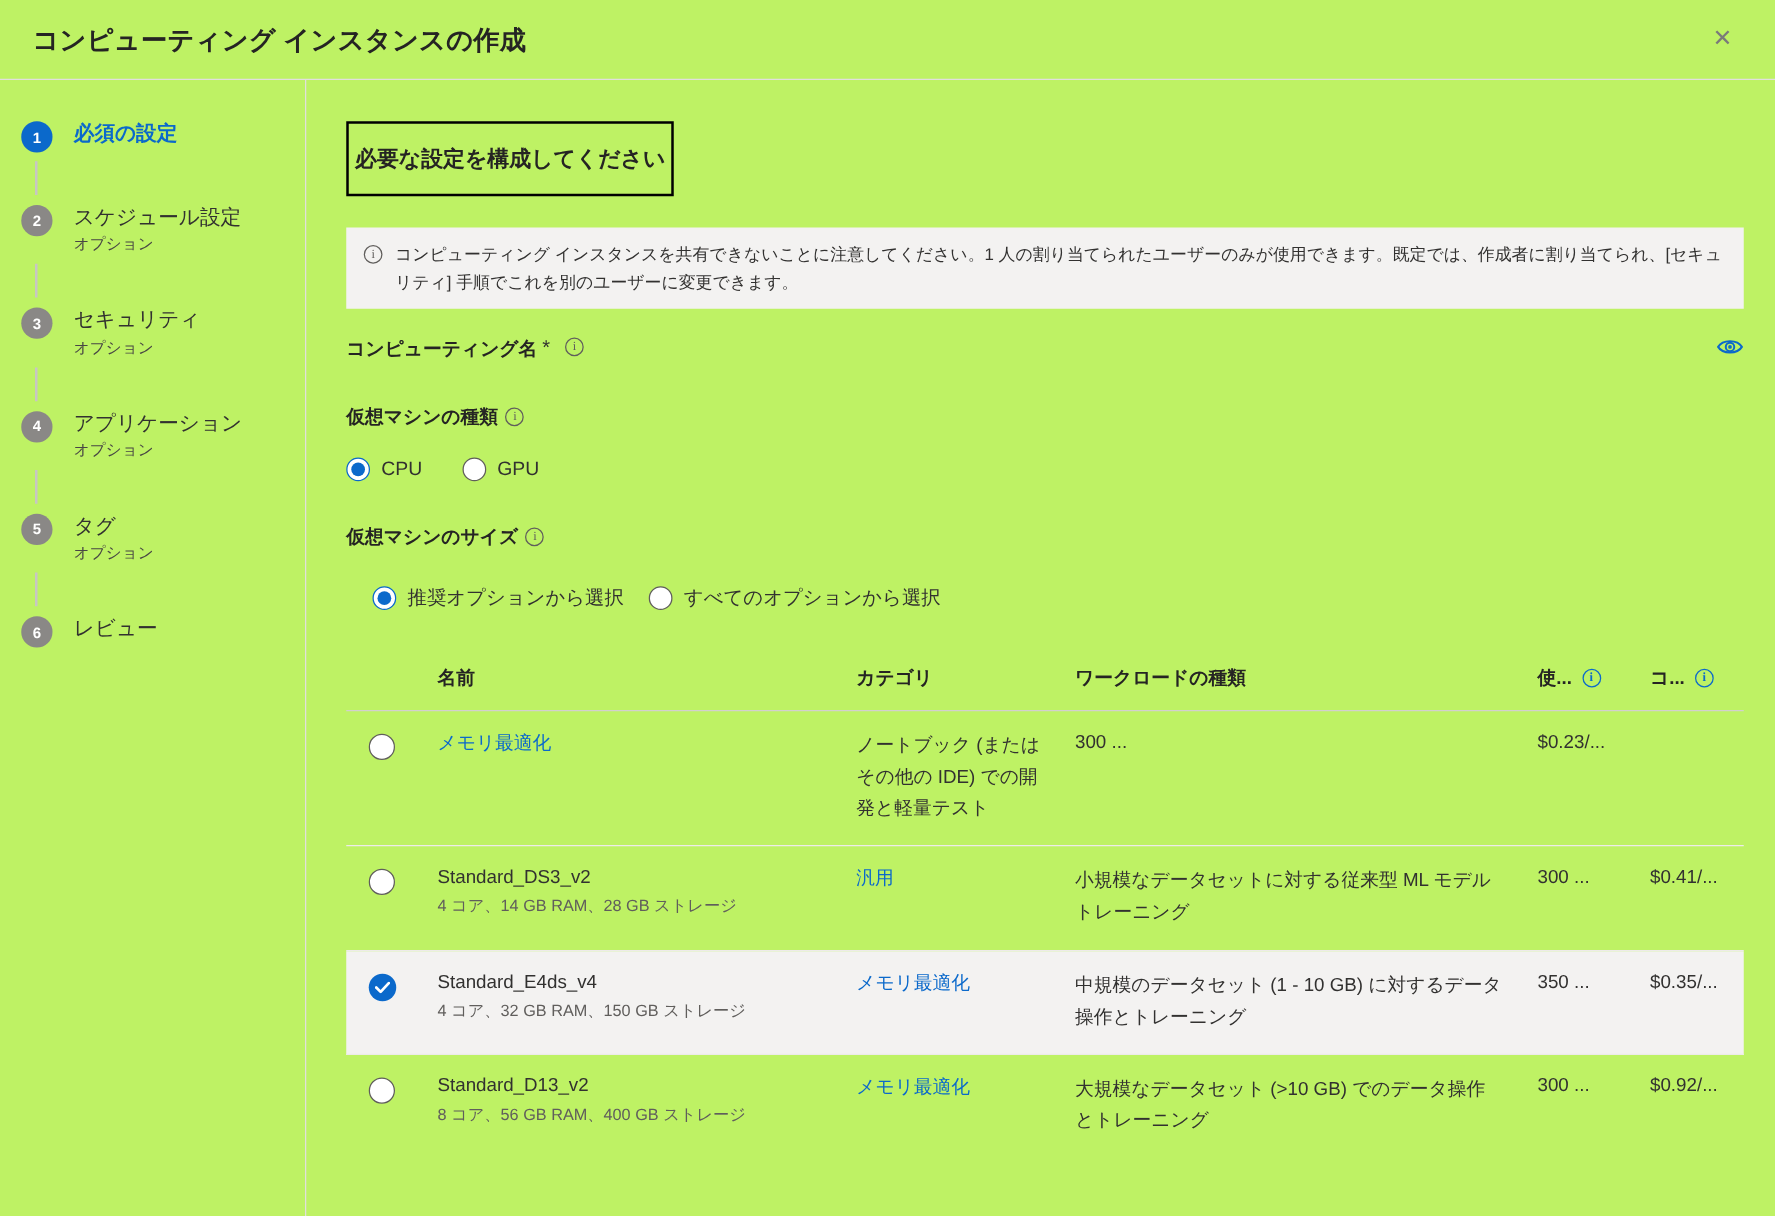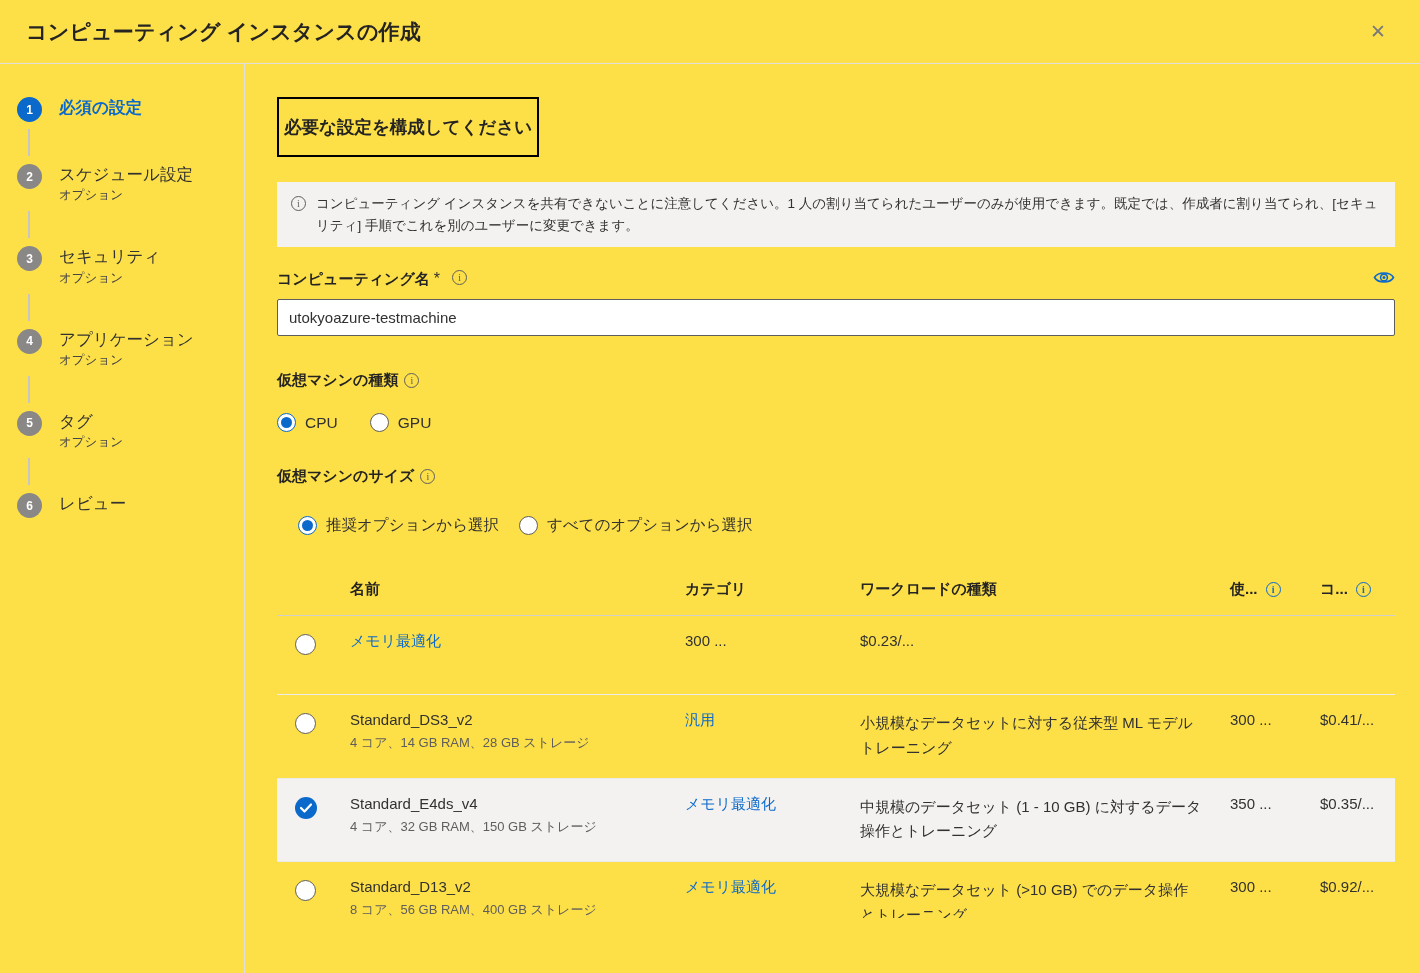--- a/index.html
+++ b/index.html
@@ -1,19 +1,19 @@
 <!DOCTYPE html>
 <html><head>
 <meta charset="utf-8">
 <style>
   * { margin:0; padding:0; box-sizing:border-box; }
   html,body { width:1420px; height:973px; overflow:hidden; background:#fff;
     font-family:"Liberation Sans","DejaVu Sans",sans-serif; color:#323130; }
 
-  .dialog { width:1420px; height:973px; display:flex; flex-direction:column; background:#fde047; }
+  .dialog { width:1420px; height:973px; display:flex; flex-direction:column; background:#bef264; }
 
   
   .dlg-header { height:64px; flex:0 0 64px; display:flex; align-items:center;
     justify-content:space-between; padding:0 26px; border-bottom:1px solid #e1dfdd; }
   .dlg-title { font-size:21px; font-weight:bold; color:#252423; letter-spacing:.2px; }
   .close-btn { font-size:19px; color:#7a7a7a; cursor:pointer; padding:4px 8px; line-height:1; }
 
   
   .dlg-body { flex:1; display:flex; min-height:0; position:relative; }
 
@@ -182,21 +182,20 @@
           <span class="req">*</span>
           <span class="i-circle gap-i">i</span>
           <span class="eye">
             <svg width="22" height="15" viewBox="0 0 22 15">
               <path d="M1.5 7.5 C5 1.5 17 1.5 20.5 7.5 C17 13.5 5 13.5 1.5 7.5 Z" fill="none" stroke="#0b69cb" stroke-width="1.6"></path>
               <circle cx="11" cy="7.5" r="3.4" fill="none" stroke="#0b69cb" stroke-width="1.6"></circle>
               <circle cx="11" cy="7.5" r="1.5" fill="#0b69cb"></circle>
             </svg>
           </span>
         </div>
-        <input class="text-input" type="text" value="utokyoazure-testmachine" style="">
 
         <div class="section-label-row">
           <span class="field-label">仮想マシンの種類</span>
           <span class="i-circle gap-i">i</span>
         </div>
         <div class="radio-row">
           <div class="radio-opt checked">
             <span class="radio-circle"></span>
             <span>CPU</span>
           </div>
@@ -236,20 +235,21 @@
               <span>コ...</span>
               <span class="i-circle blue">i</span>
             </div>
           </div>
 
           <div class="vm-grid-row vm-row">
             <div class="vm-radio-cell">
                 <span class="row-radio"></span>
               </div>
             <div class="vm-cat">メモリ最適化</div>
+            <div class="vm-workload">ノートブック (またはその他の IDE) での開発と軽量テスト</div>
             <div class="vm-quota">300 ...</div>
             <div class="vm-cost">$0.23/...</div>
           </div>
 
           <div class="vm-grid-row vm-row">
             <div class="vm-radio-cell">
                 <span class="row-radio"></span>
               </div>
             <div>
               <div class="vm-name">Standard_DS3_v2</div>

